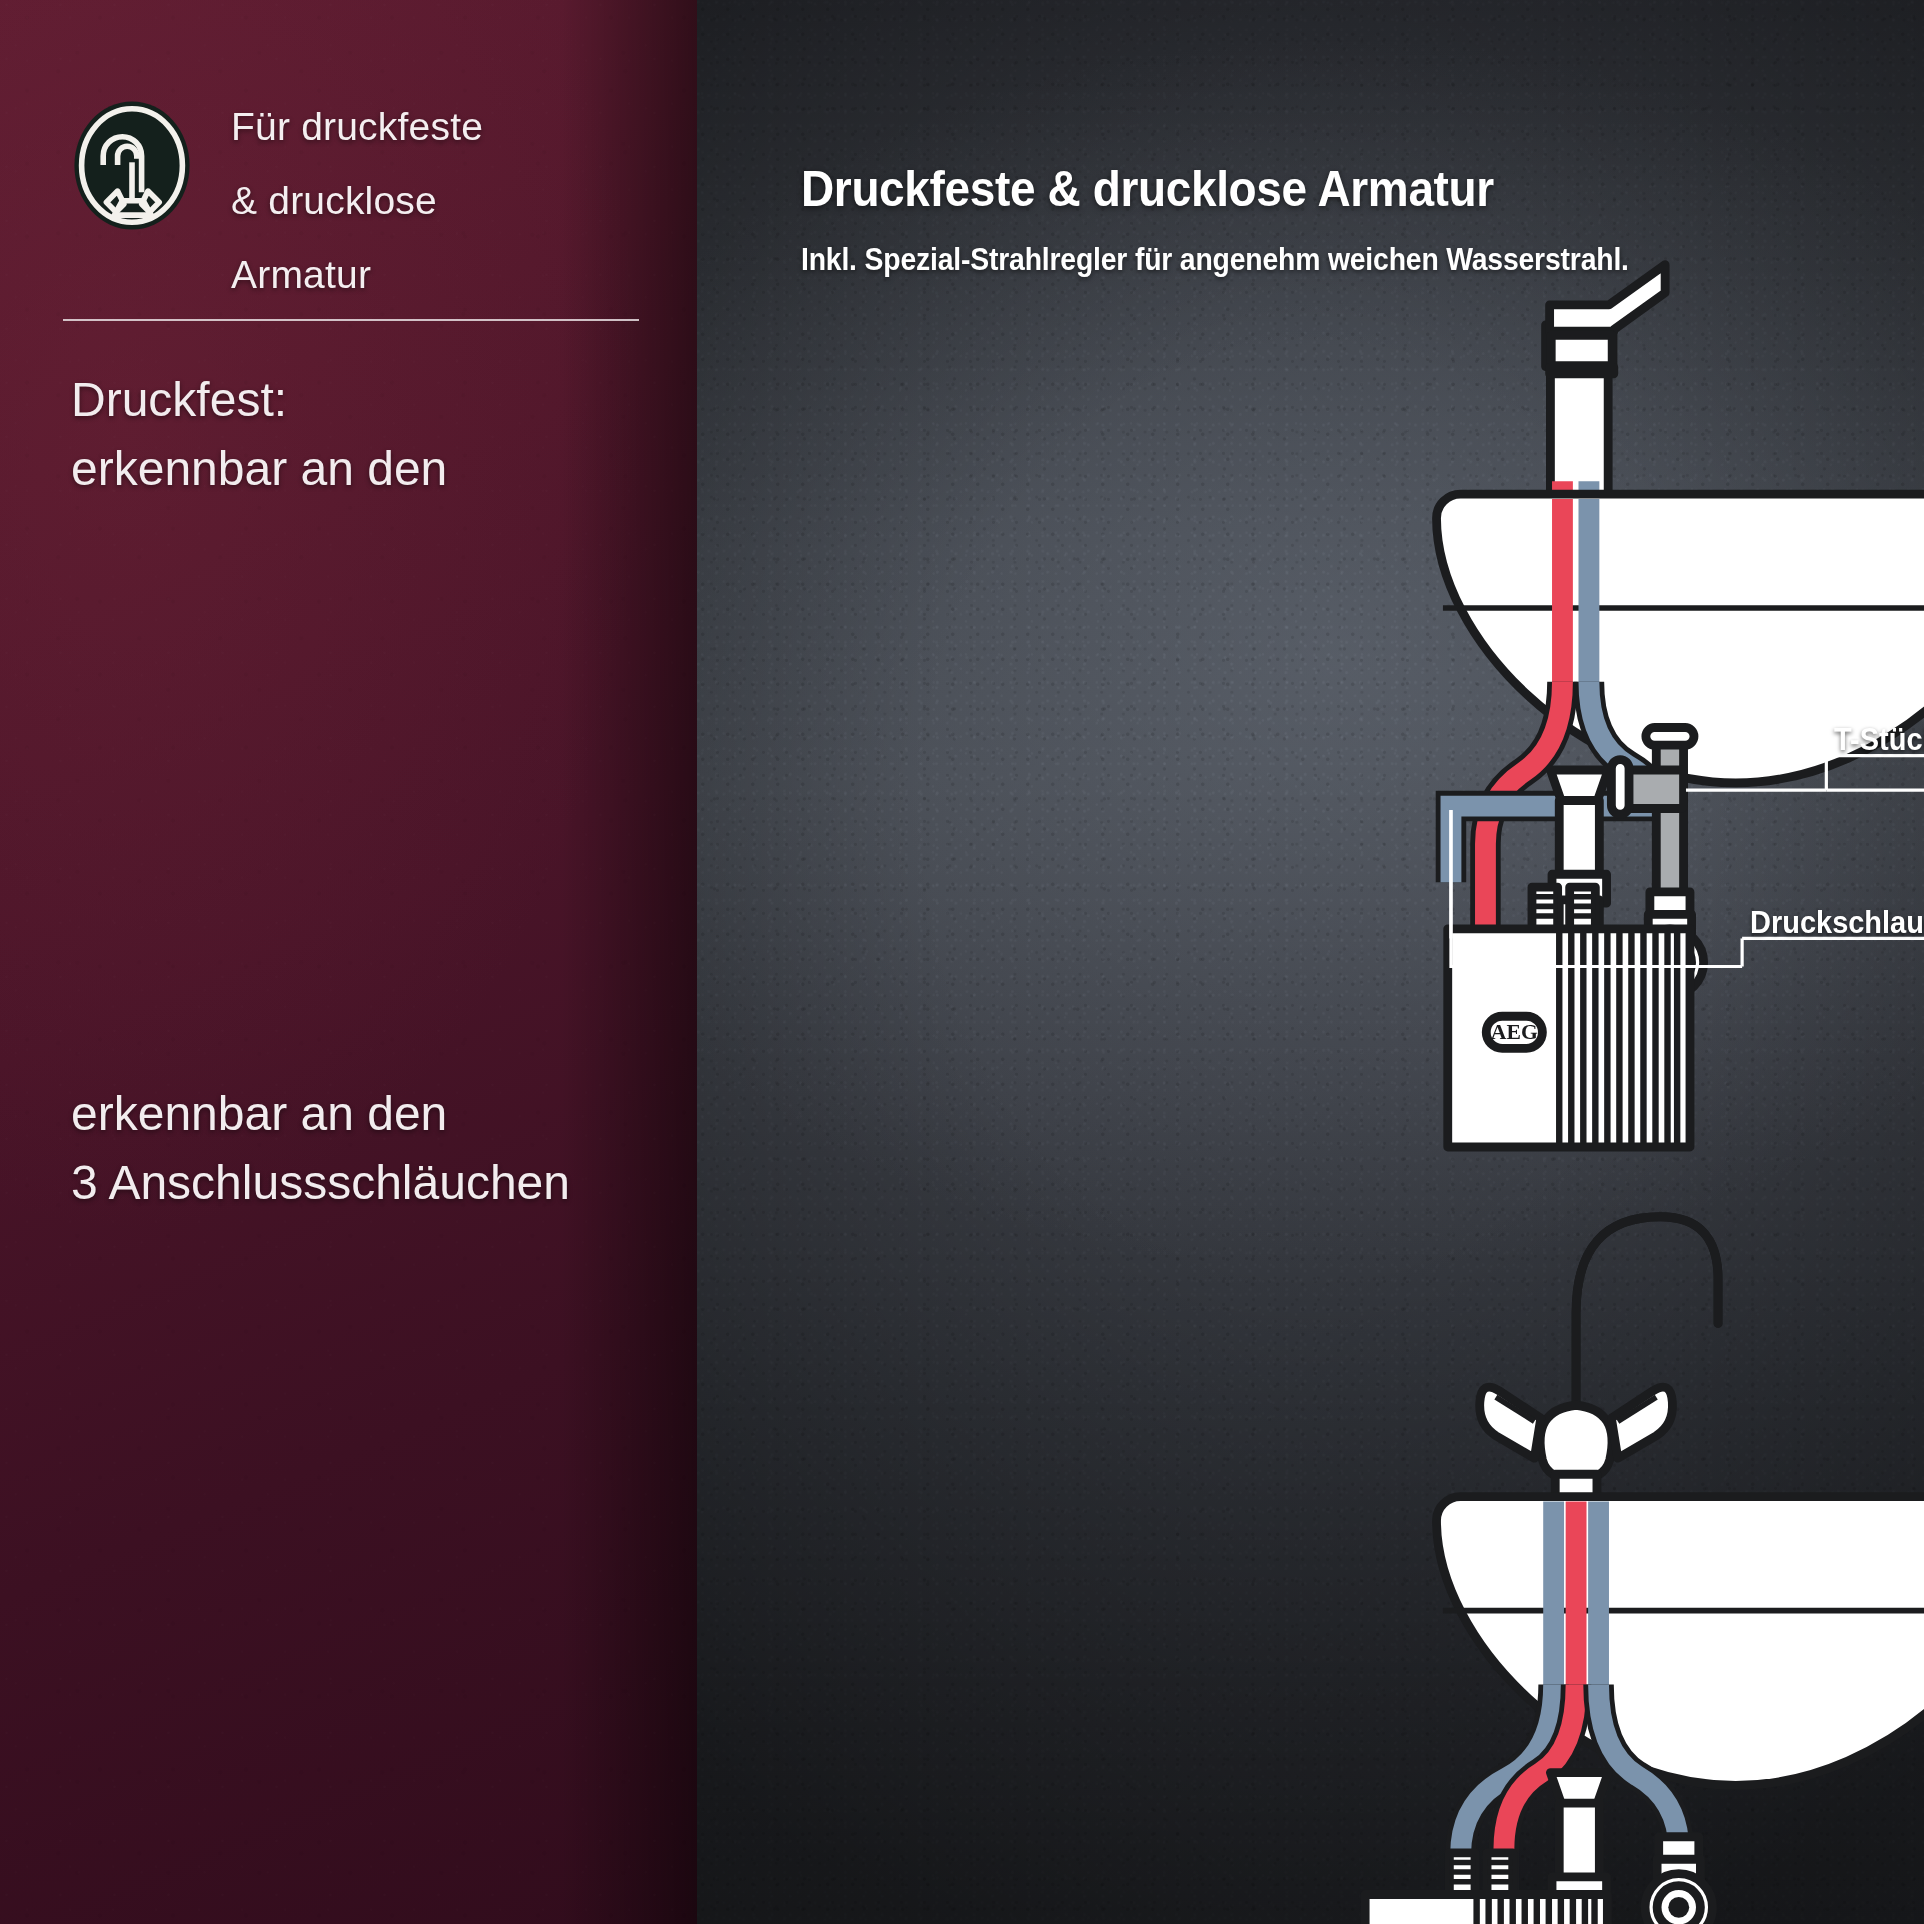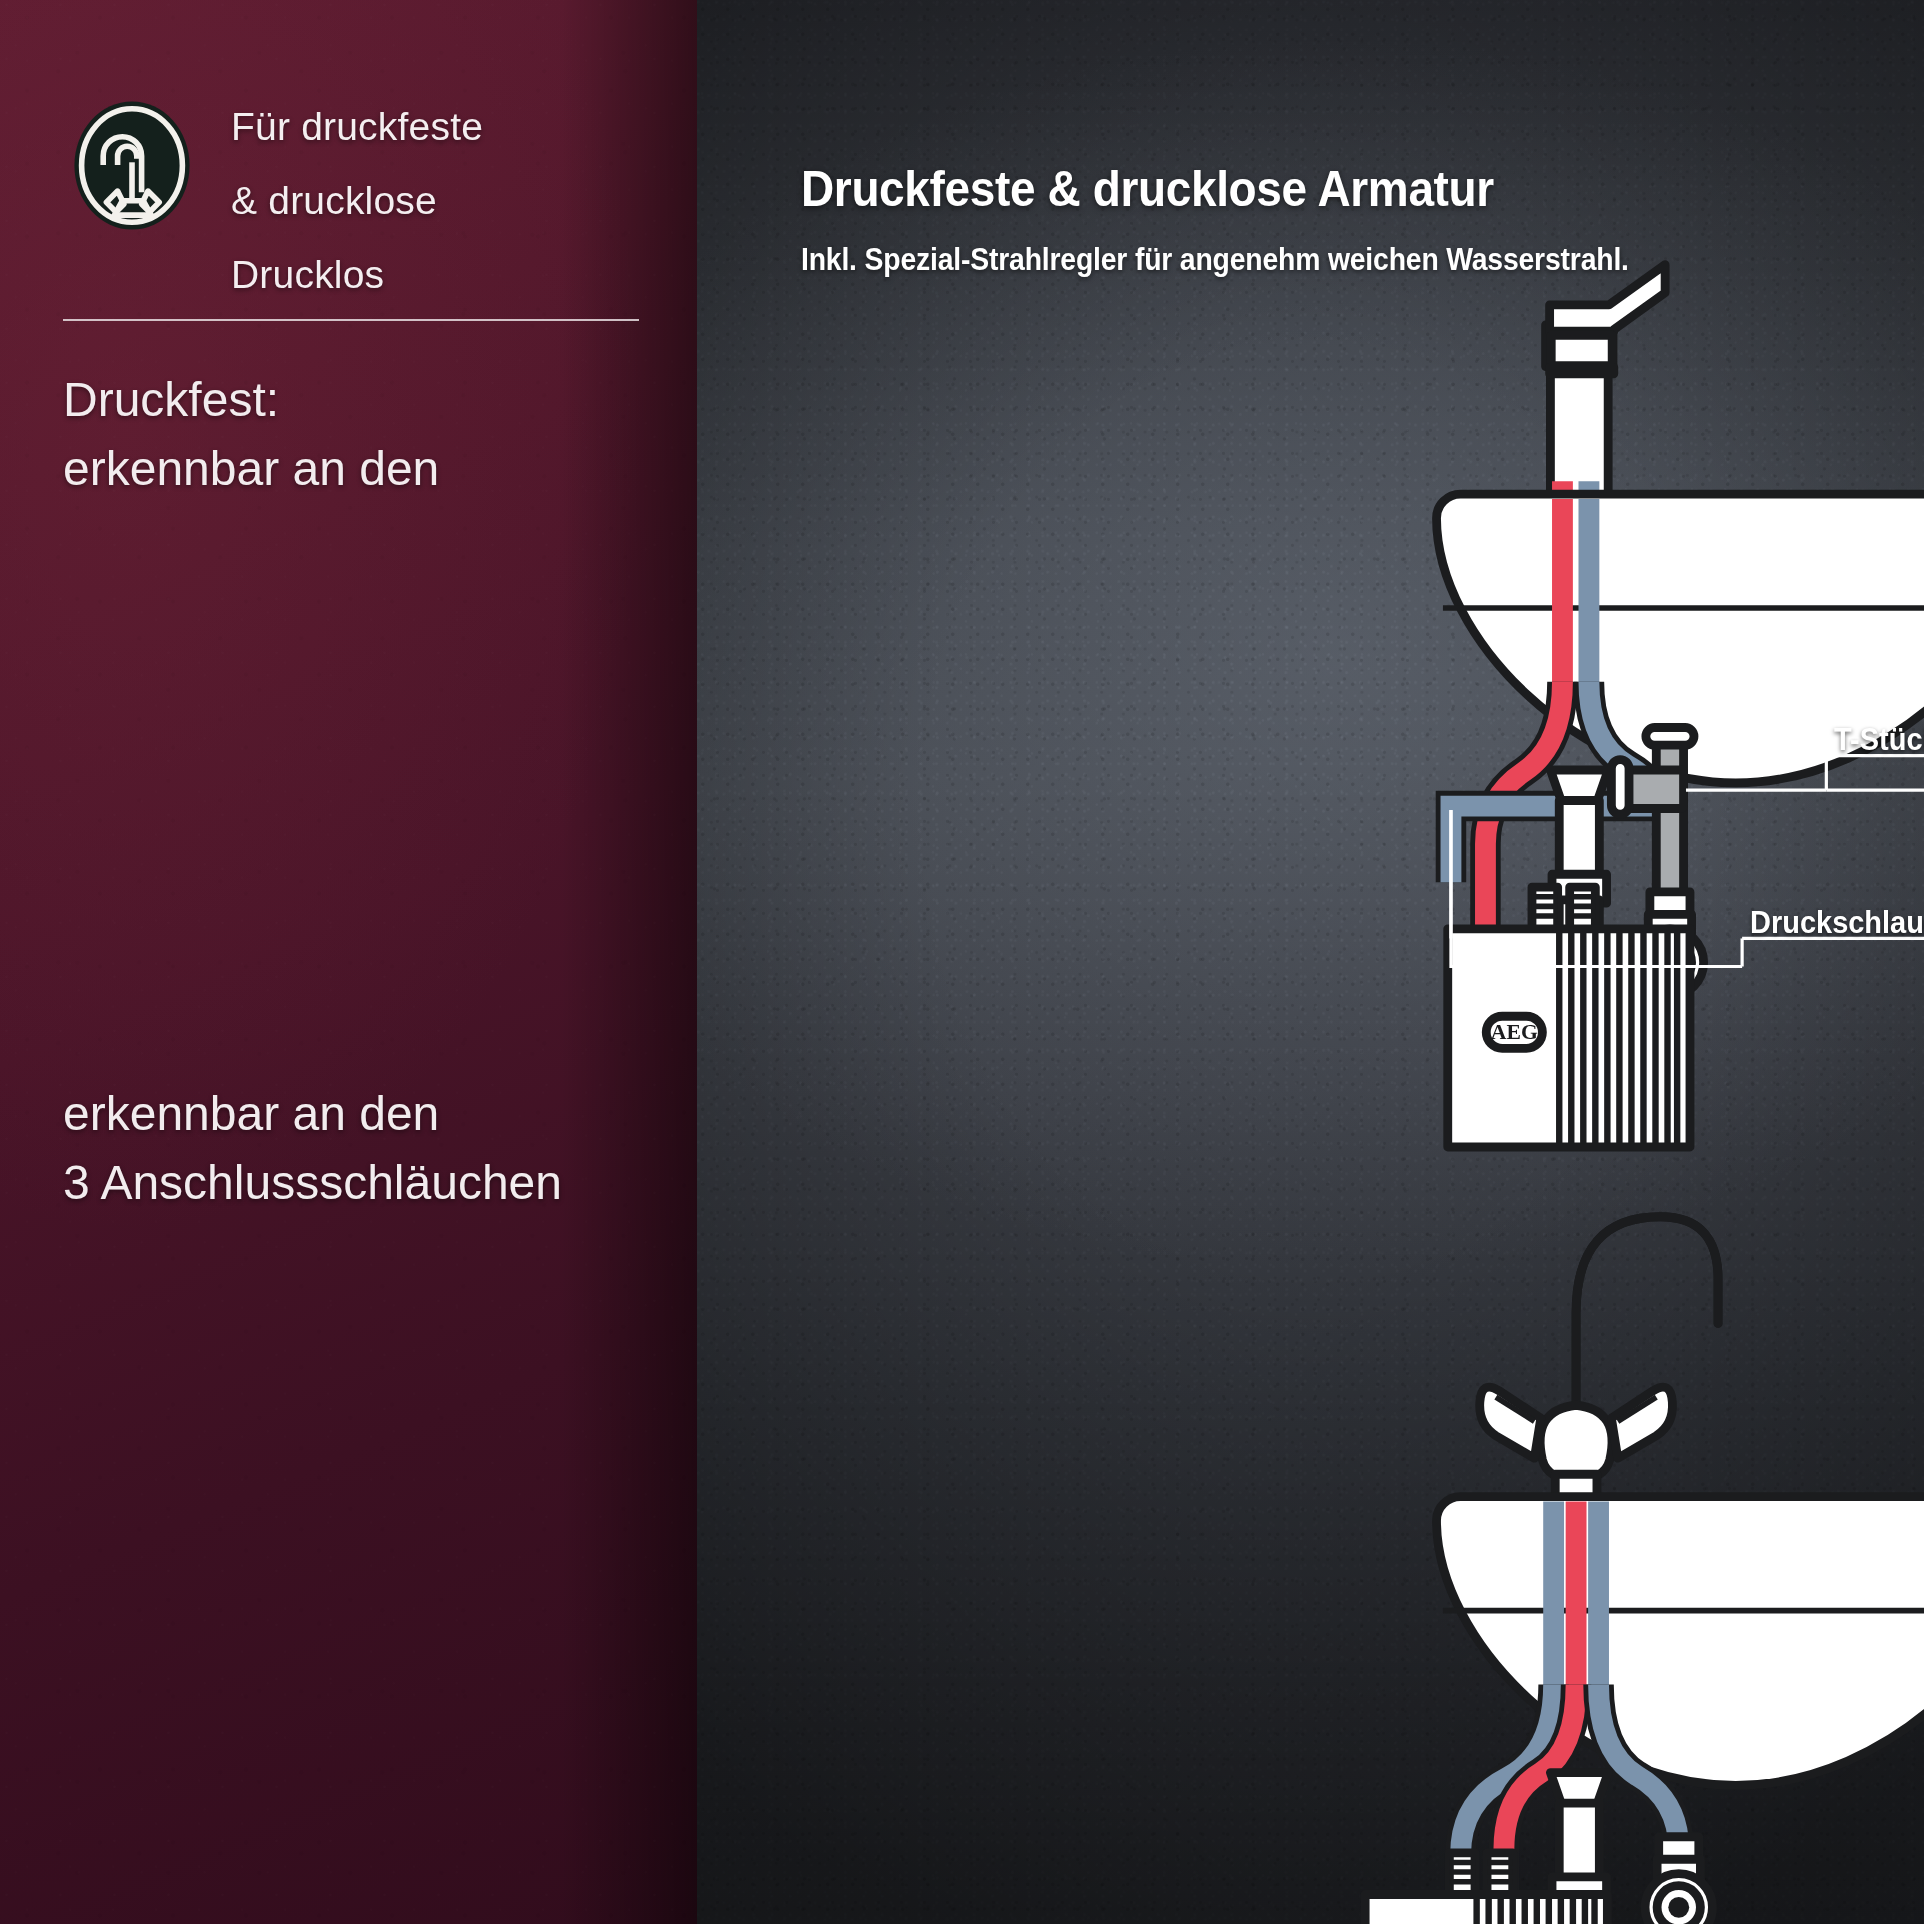--- a/index.html
+++ b/index.html
@@ -39,21 +39,21 @@
     position:absolute;left:231px;top:90px;width:433px;z-index:4;
     color:#f4eef0;font-size:39px;line-height:74px;font-weight:300;
     letter-spacing:0.2px;text-shadow:0 1.6px 5.6px rgba(0,0,0,.45);
   }
   #head-title .ln{display:block;white-space:nowrap;}
 
   #divider{position:absolute;left:63px;top:319px;width:576px;height:2.4px;background:#e8dfe2;opacity:.85;z-index:4;}
 
   .side-block{position:absolute;left:63px;z-index:4;color:#f2ecee;
     font-size:48px;line-height:69px;font-weight:300;text-shadow:0 1.6px 5.6px rgba(0,0,0,.45);}
-  .side-block .ln{display:block;white-space:nowrap;}
+  .side-block .ln{display:block;white-space:nowrap;margin-left:8px;}
   #block-druckfest{top:365px;}
   #block-drucklos{top:1079px;}
 
   
   #right-panel{
     position:absolute;left:697px;top:0;width:1228px;height:1925px;overflow:hidden;
     background:
       radial-gradient(ellipse 1203px 882px at 52% 34%, rgba(118,126,139,.42), rgba(0,0,0,0) 70%),
       linear-gradient(178deg,#2b2d33 0%,#34373d 11%,#3f434a 28%,#42464d 40%,#3a3d44 56%,#2f3238 72%,#27292e 88%,#232529 100%);
   }
@@ -109,21 +109,21 @@
         <path d="M80 84 v48" fill="none" stroke="#f3f1ec" stroke-width="7"></path>
         <path d="M62 120 l-14 14 l12 12 l10 -10 Z" fill="none" stroke="#f3f1ec" stroke-width="7" stroke-linejoin="round"></path>
         <path d="M100 120 l14 14 l-12 12 l-10 -10 Z" fill="none" stroke="#f3f1ec" stroke-width="7" stroke-linejoin="round"></path>
         <path d="M68 132 h26 l10 18 h-46 Z" fill="none" stroke="#f3f1ec" stroke-width="7" stroke-linejoin="round"></path>
       </svg>
     </div>
 
     <div id="head-title">
       <span class="ln">Für druckfeste</span>
       <span class="ln">&amp; drucklose</span>
-      <span class="ln">Drucklos</span>
+      <span class="ln">Armatur</span>
     </div>
 
     <div id="divider"></div>
 
     <div id="block-druckfest" class="side-block">
       <span class="ln">Druckfest:</span>
       <span class="ln">erkennbar an den</span>
     </div>
 
     <div id="block-drucklos" class="side-block">

